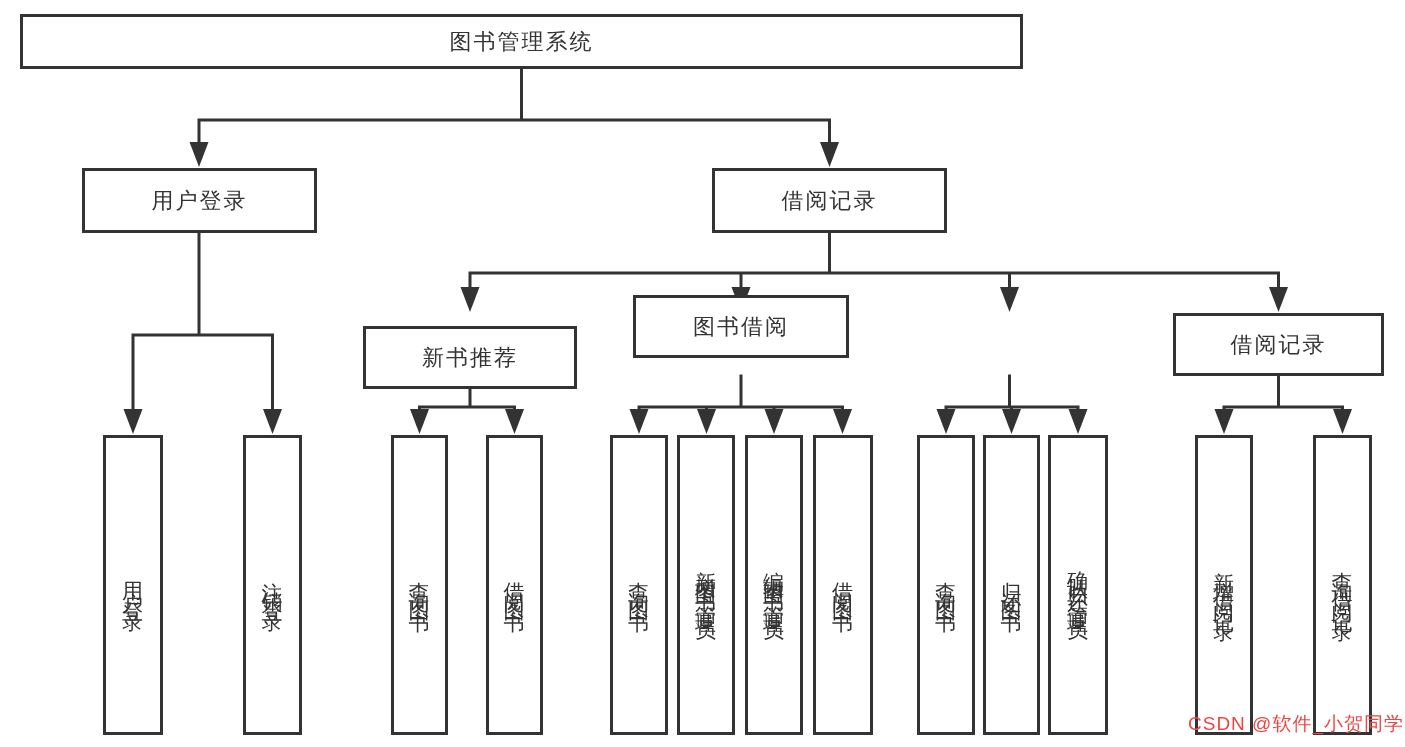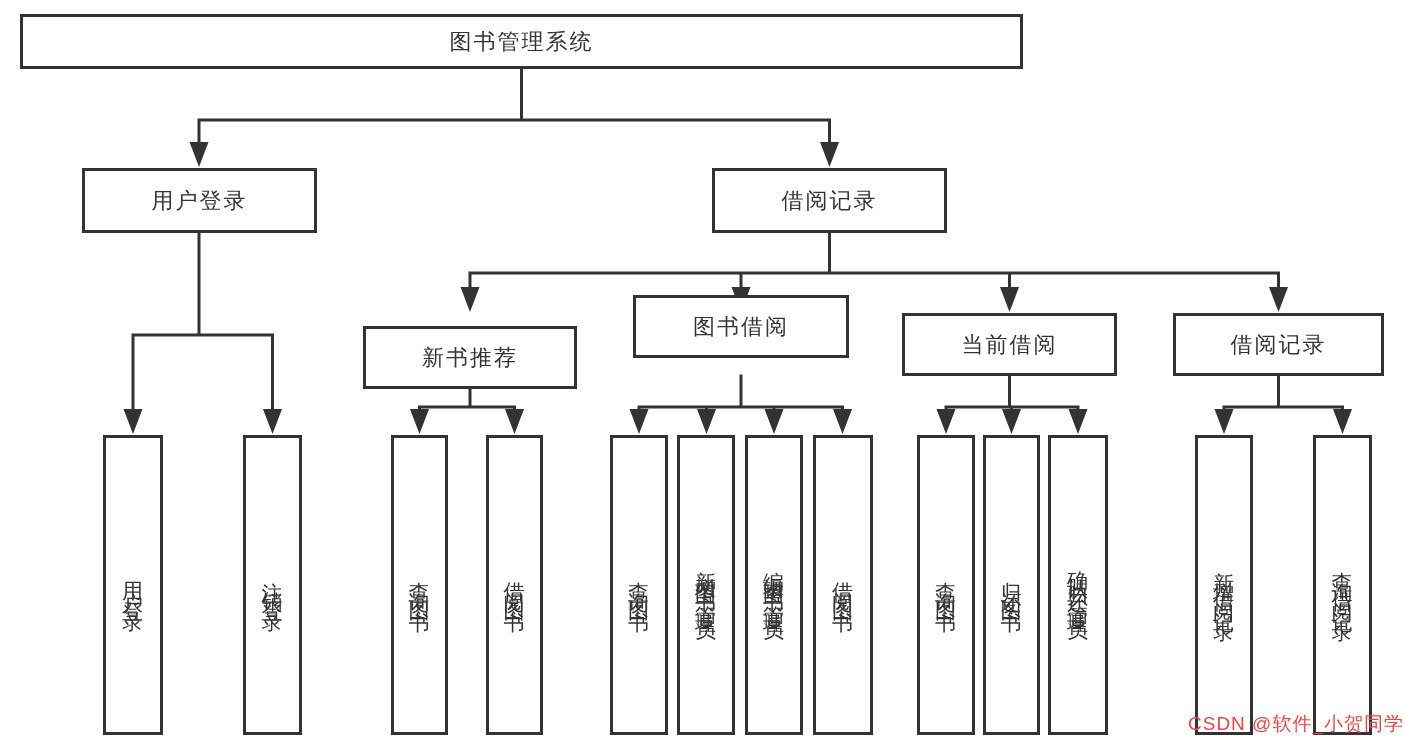--- a/index.html
+++ b/index.html
@@ -134,23 +134,20 @@
   <div class="node hnode" id="book-management">
     <span>借阅记录</span>
   </div>
 
   <div class="node hnode" id="new-book-recommend">
     <span>新书推荐</span>
   </div>
   <div class="node hnode" id="book-borrow">
     <span>图书借阅</span>
   </div>
-  <div class="node hnode" id="current-borrow">
-    <span>当前借阅</span>
-  </div>
   <div class="node hnode" id="borrow-records">
     <span>借阅记录</span>
   </div>
 
   <div class="node leaf" id="leaf-user-login">
     <span class="vtext">用户登录</span>
   </div>
   <div class="node leaf" id="leaf-logout-login">
     <span class="vtext">注销登录</span>
   </div>

